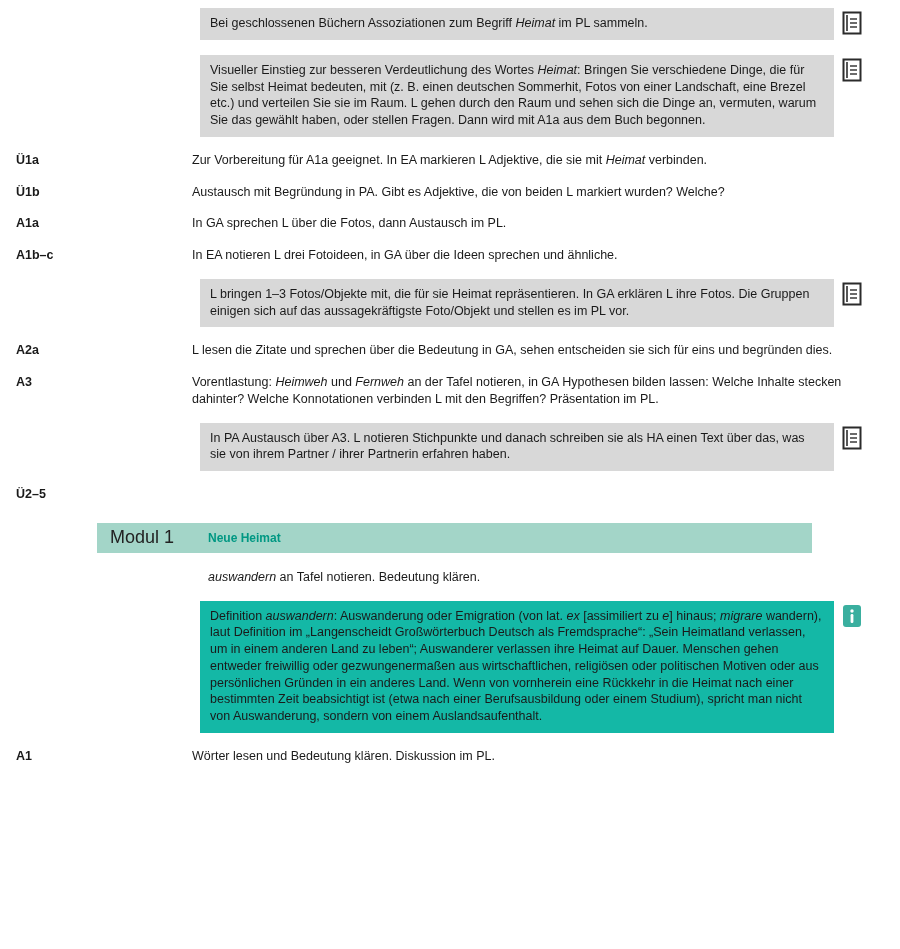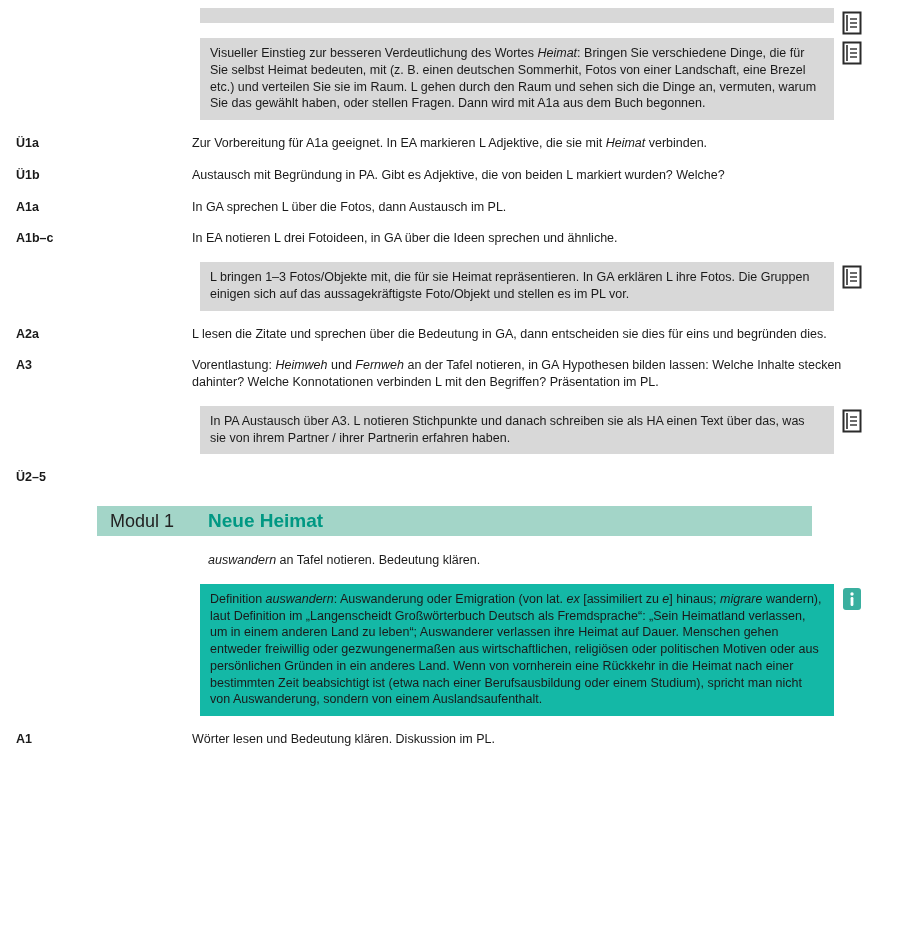--- a/index.html
+++ b/index.html
@@ -35,36 +35,37 @@
   .row .text  { }
 
   
   .band {
     margin:20px 88px 6px 97px;
     background:#a3d5c8;
     height:30px;
     display:flex; align-items:center;
   }
   .band .band-label { width:98px; padding-left:13px; font-size:18px; color:#222; }
-  .band .band-title { font-weight:bold; font-size:19px; color:#009883; }
+  .band .band-title { font-weight:bold; font-size:12px; color:#009883; }
 
   
   .plain {
     margin:16px 40px 0 208px;
     line-height:1.34;
   }
 
   i { font-style:italic; }
 </style>
 </head>
 <body>
 
 <div class="page">
 
   <div class="box first">
+    <span>Bei geschlossenen Büchern Assoziationen zum Begriff <i>Heimat</i> im PL sammeln.</span>
     <span class="boxicon">
       <svg width="20" height="24" viewBox="0 0 20 24">
         <rect x="1.5" y="1.5" width="17" height="21" fill="#ffffff" stroke="#2b2b2b" stroke-width="2"></rect>
         <line x1="5" y1="4" x2="5" y2="20" stroke="#2b2b2b" stroke-width="1.6"></line>
         <line x1="8" y1="8" x2="15" y2="8" stroke="#2b2b2b" stroke-width="1.4"></line>
         <line x1="8" y1="12" x2="15" y2="12" stroke="#2b2b2b" stroke-width="1.4"></line>
         <line x1="8" y1="16" x2="15" y2="16" stroke="#2b2b2b" stroke-width="1.4"></line>
       </svg>
     </span>
   </div>
@@ -110,21 +111,21 @@
         <line x1="5" y1="4" x2="5" y2="20" stroke="#2b2b2b" stroke-width="1.6"></line>
         <line x1="8" y1="8" x2="15" y2="8" stroke="#2b2b2b" stroke-width="1.4"></line>
         <line x1="8" y1="12" x2="15" y2="12" stroke="#2b2b2b" stroke-width="1.4"></line>
         <line x1="8" y1="16" x2="15" y2="16" stroke="#2b2b2b" stroke-width="1.4"></line>
       </svg>
     </span>
   </div>
 
   <div class="row">
     <span class="label">A2a</span>
-    <span class="text">L lesen die Zitate und sprechen über die Bedeutung in GA, dann entscheiden sie dies für eins und begründen dies.</span>
+    <span class="text">L lesen die Zitate und sprechen über die Bedeutung in GA, sehen entscheiden sie sich für eins und begründen dies.</span>
   </div>
 
 
   <div class="row">
     <span class="label">A3</span>
     <span class="text">Vorentlastung: <i>Heimweh</i> und <i>Fernweh</i> an der Tafel notieren, in GA Hypothesen bilden lassen: Welche Inhalte stecken dahinter? Welche Konnotationen verbinden L mit den Begriffen? Präsentation im PL.</span>
   </div>
 
   <div class="box">
     <span>In PA Austausch über A3. L notieren Stichpunkte und danach schreiben sie als HA einen Text über das, was sie von ihrem Partner / ihrer Partnerin erfahren haben.</span>

